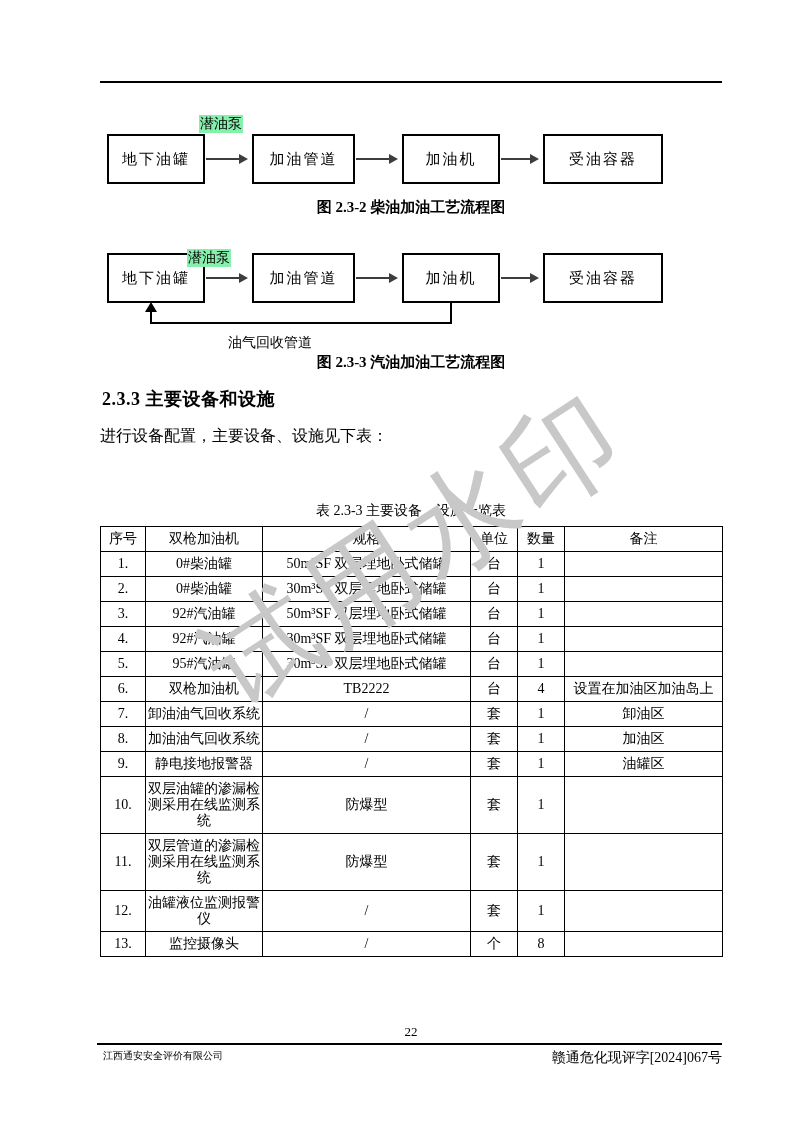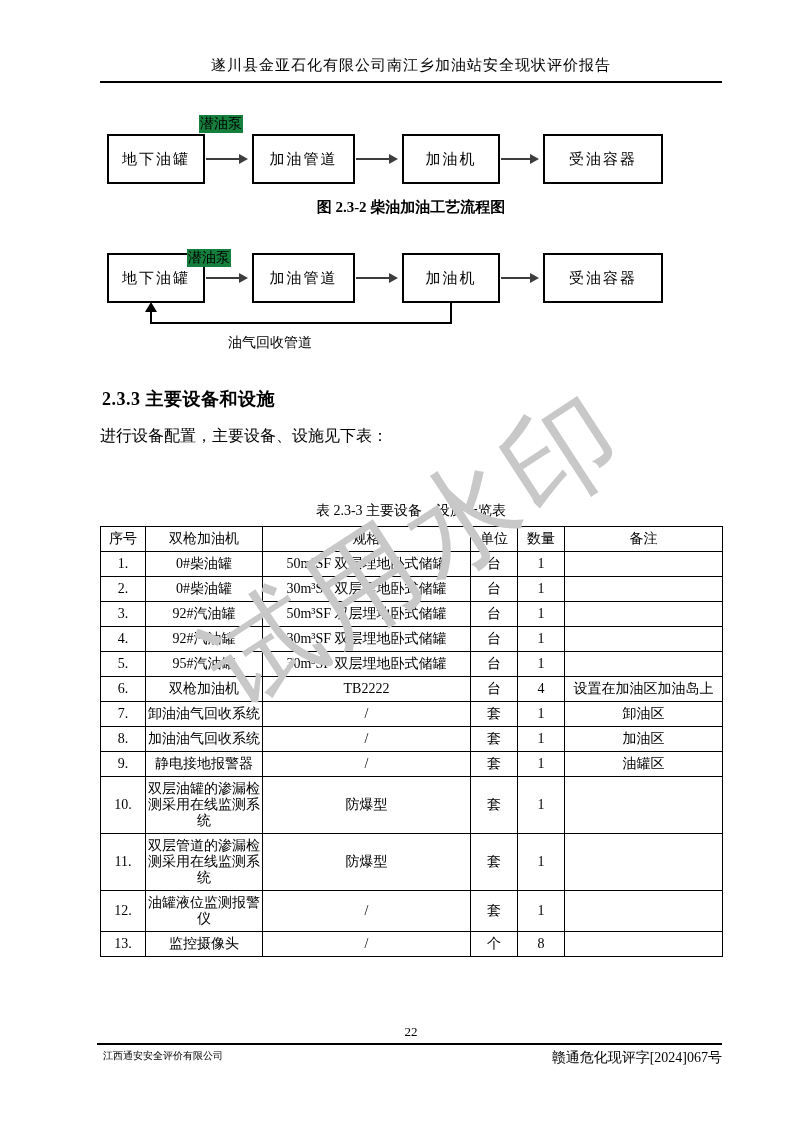--- a/index.html
+++ b/index.html
@@ -15,21 +15,21 @@
   .diagram { position:absolute; left:100px; width:622px; }
   .diagram1 { top:113px; height:85px; }
   .diagram2 { top:233px; height:145px; }
   .fbox { position:absolute; height:50px; border:2px solid #000; background:#fff;
           display:flex; align-items:center; justify-content:center; font-size:15px; letter-spacing:2px; }
   .d1 .fbox { top:21px; } .d2 .fbox { top:20px; }
   .fb1 { left:7px;   width:98px;  }
   .fb2 { left:152px; width:103px; }
   .fb3 { left:302px; width:98px;  }
   .fb4 { left:443px; width:120px; }
-  .pump-label { position:absolute; font-size:14px; background:#15803d; padding:0 1px; z-index:2; }
+  .pump-label { position:absolute; font-size:14px; background:#86efac; padding:0 1px; z-index:2; }
   .d1 .pump-label { left:99px; top:2px; }
   .d2 .pump-label { left:87px; top:16px; }
   .arrow-h { position:absolute; height:2px; background:#3d3d3d; }
   .arrow-h::after { content:""; position:absolute; right:-2px; top:-4px; width:0; height:0;
                     border-left:9px solid #3d3d3d; border-top:5px solid transparent; border-bottom:5px solid transparent; }
   .d1 .arrow-h { top:45px; } .d2 .arrow-h { top:44px; }
   .ah1 { left:106px; width:40px; }
   .ah2 { left:256px; width:40px; }
   .ah3 { left:401px; width:36px; }
   .rline { position:absolute; background:#000; }
@@ -63,21 +63,20 @@
   .page-number { position:absolute; left:100px; top:1024px; width:622px; text-align:center; font-size:13px; }
   .footer-rule { position:absolute; left:97px; top:1043px; width:625px; height:2px; background:#000; }
   .footer-left  { position:absolute; left:103px; top:1049px; font-size:10px; }
   .footer-right { position:absolute; right:71px; top:1049px; font-size:14px; }
 </style>
 </head>
 <body>
 
 <div class="page">
 
-  <div class="header-title">遂川县金亚石化有限公司南江乡加油站安全现状评价报告</div>
   <div class="header-rule"></div>
 
   <div class="diagram diagram1 d1">
     <div class="pump-label">潜油泵</div>
     <div class="fbox fb1">地下油罐</div>
     <div class="fbox fb2">加油管道</div>
     <div class="fbox fb3">加油机</div>
     <div class="fbox fb4">受油容器</div>
     <div class="arrow-h ah1"></div>
     <div class="arrow-h ah2"></div>
@@ -93,20 +92,21 @@
     <div class="fbox fb4">受油容器</div>
     <div class="arrow-h ah1"></div>
     <div class="arrow-h ah2"></div>
     <div class="arrow-h ah3"></div>
     <div class="rline ret-v-right"></div>
     <div class="rline ret-h"></div>
     <div class="rline ret-v-left"></div>
     <div class="ret-head-up"></div>
     <div class="ret-label">油气回收管道</div>
   </div>
+  <div class="fig-caption cap2">图 2.3-3  汽油加油工艺流程图</div>
 
   <div class="sec-heading">2.3.3 主要设备和设施</div>
   <div class="sec-paragraph">
     <div class="pline2">进行设备配置，主要设备、设施见下表：</div>
   </div>
   <div class="table-caption">表 2.3-3  主要设备、设施一览表</div>
 
   <table class="equip-table">
     <colgroup>
       <col style="width:45px">

